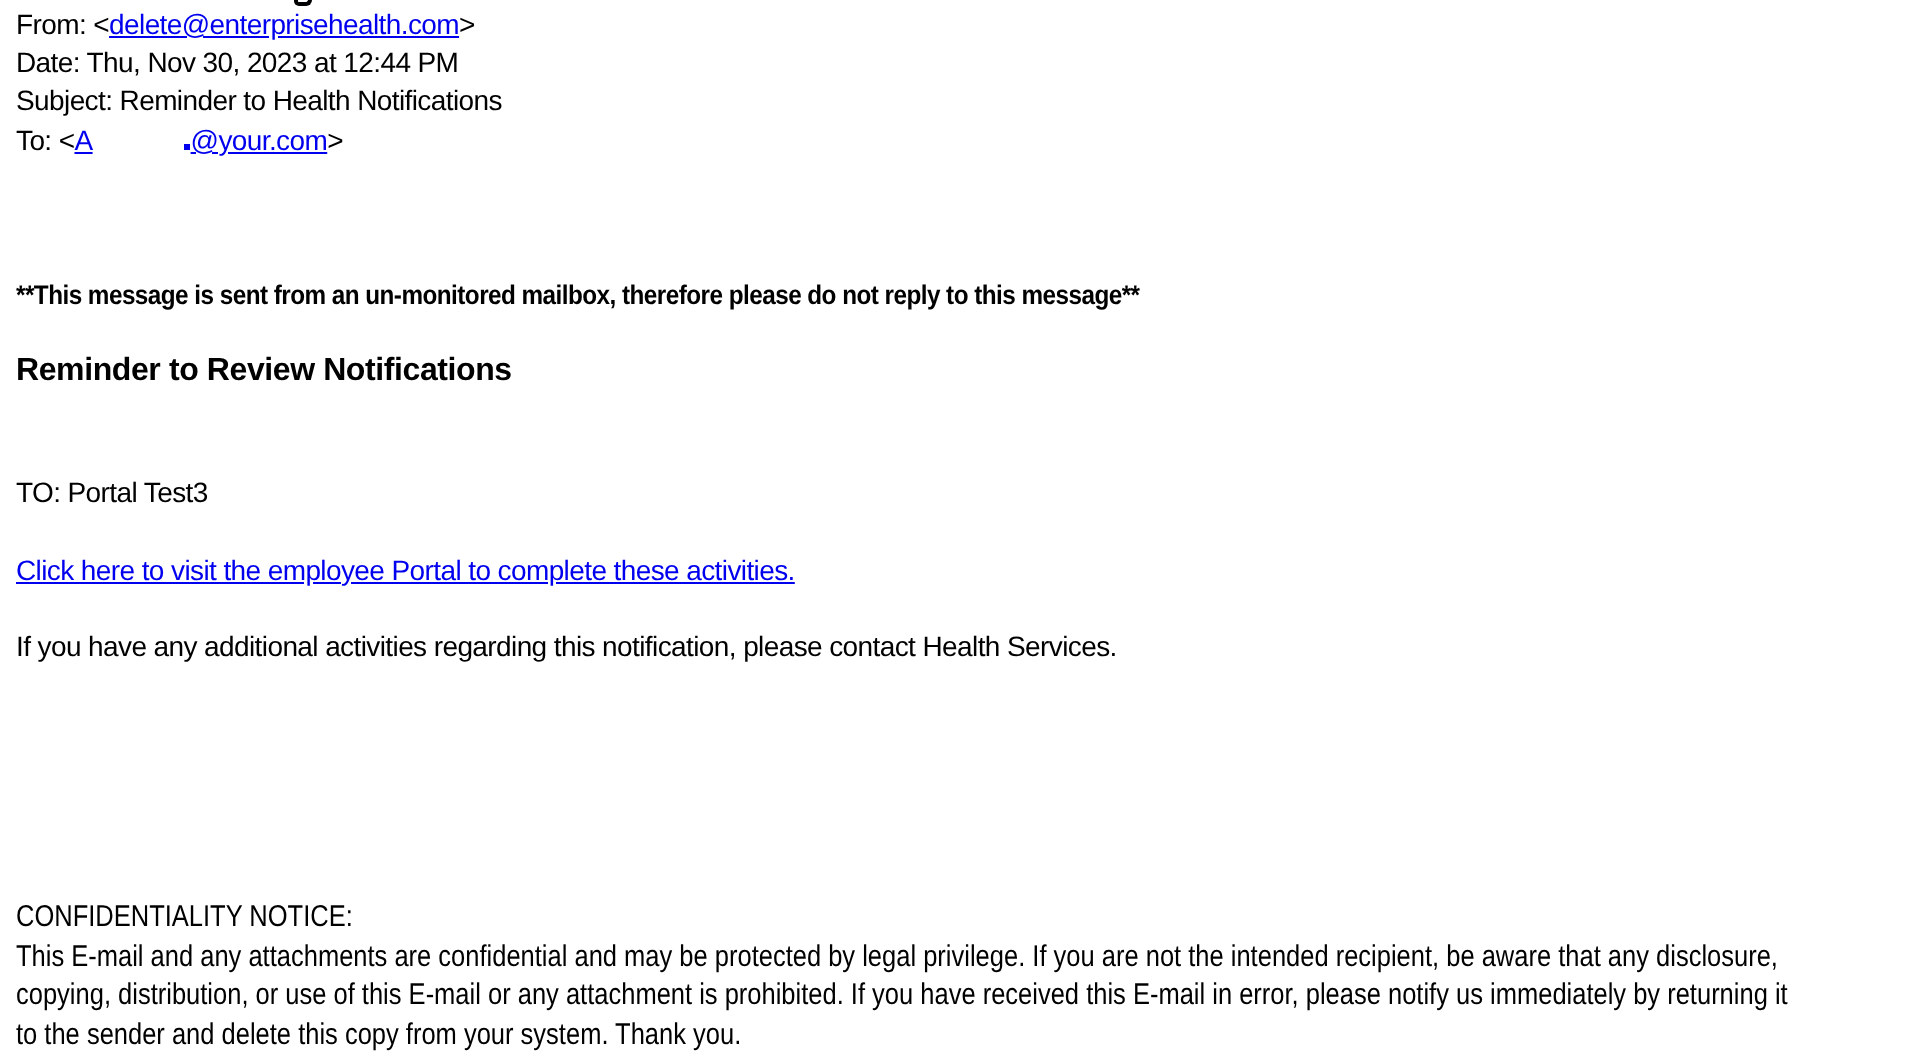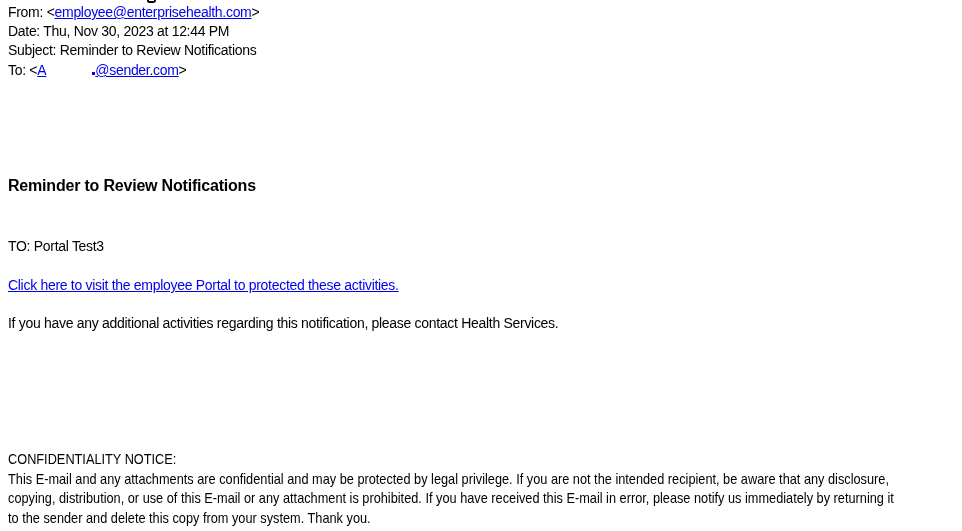--- a/index.html
+++ b/index.html
@@ -85,38 +85,41 @@
   }
 </style>
 </head>
 <body>
 
 <div class="page">
 
   <div class="frag"></div>
 
   <div class="line" style="top:4px;">
-    <span>From: &lt;</span><span class="lnk">employee@enterprisehealth.com</span><span>&gt;</span>
+    <span>From: &lt;</span><span class="lnk">delete@enterprisehealth.com</span><span>&gt;</span>
   </div>
 
   <div class="line" style="top:23px;">Date: Thu, Nov 30, 2023 at 12:44 PM</div>
 
-  <div class="line" style="top:42px;">Subject: Reminder to Review Notifications</div>
+  <div class="line" style="top:42px;">Subject: Reminder to Health Notifications</div>
 
   <div class="line" style="top:62px;">
-    <span>To: &lt;</span><span class="lnk">A</span><span class="redact-gap"></span><span class="remnant-dot"></span><span class="lnk">@sender.com</span><span>&gt;</span>
+    <span>To: &lt;</span><span class="lnk">A</span><span class="redact-gap"></span><span class="remnant-dot"></span><span class="lnk">@your.com</span><span>&gt;</span>
   </div>
 
+  <div class="line warning" style="top:140px;">
+    <span class="squeeze">**This message is sent from an un-monitored mailbox, therefore please do not reply to this message**</span>
+  </div>
 
   <div class="line heading" style="top:178px;">Reminder to Review Notifications</div>
 
   <div class="line" style="top:238px;">TO: Portal Test3</div>
 
   <div class="line" style="top:277px;">
-    <a class="lnk">Click here to visit the employee Portal to protected these activities.</a>
+    <a class="lnk">Click here to visit the employee Portal to complete these activities.</a>
   </div>
 
   <div class="line" style="top:315px;">If you have any additional activities regarding this notification, please contact Health Services.</div>
 
 
   <div class="notice">
     <div class="notice-line">
       <span class="squeeze">CONFIDENTIALITY NOTICE:</span>
     </div>
     <div class="notice-line">

